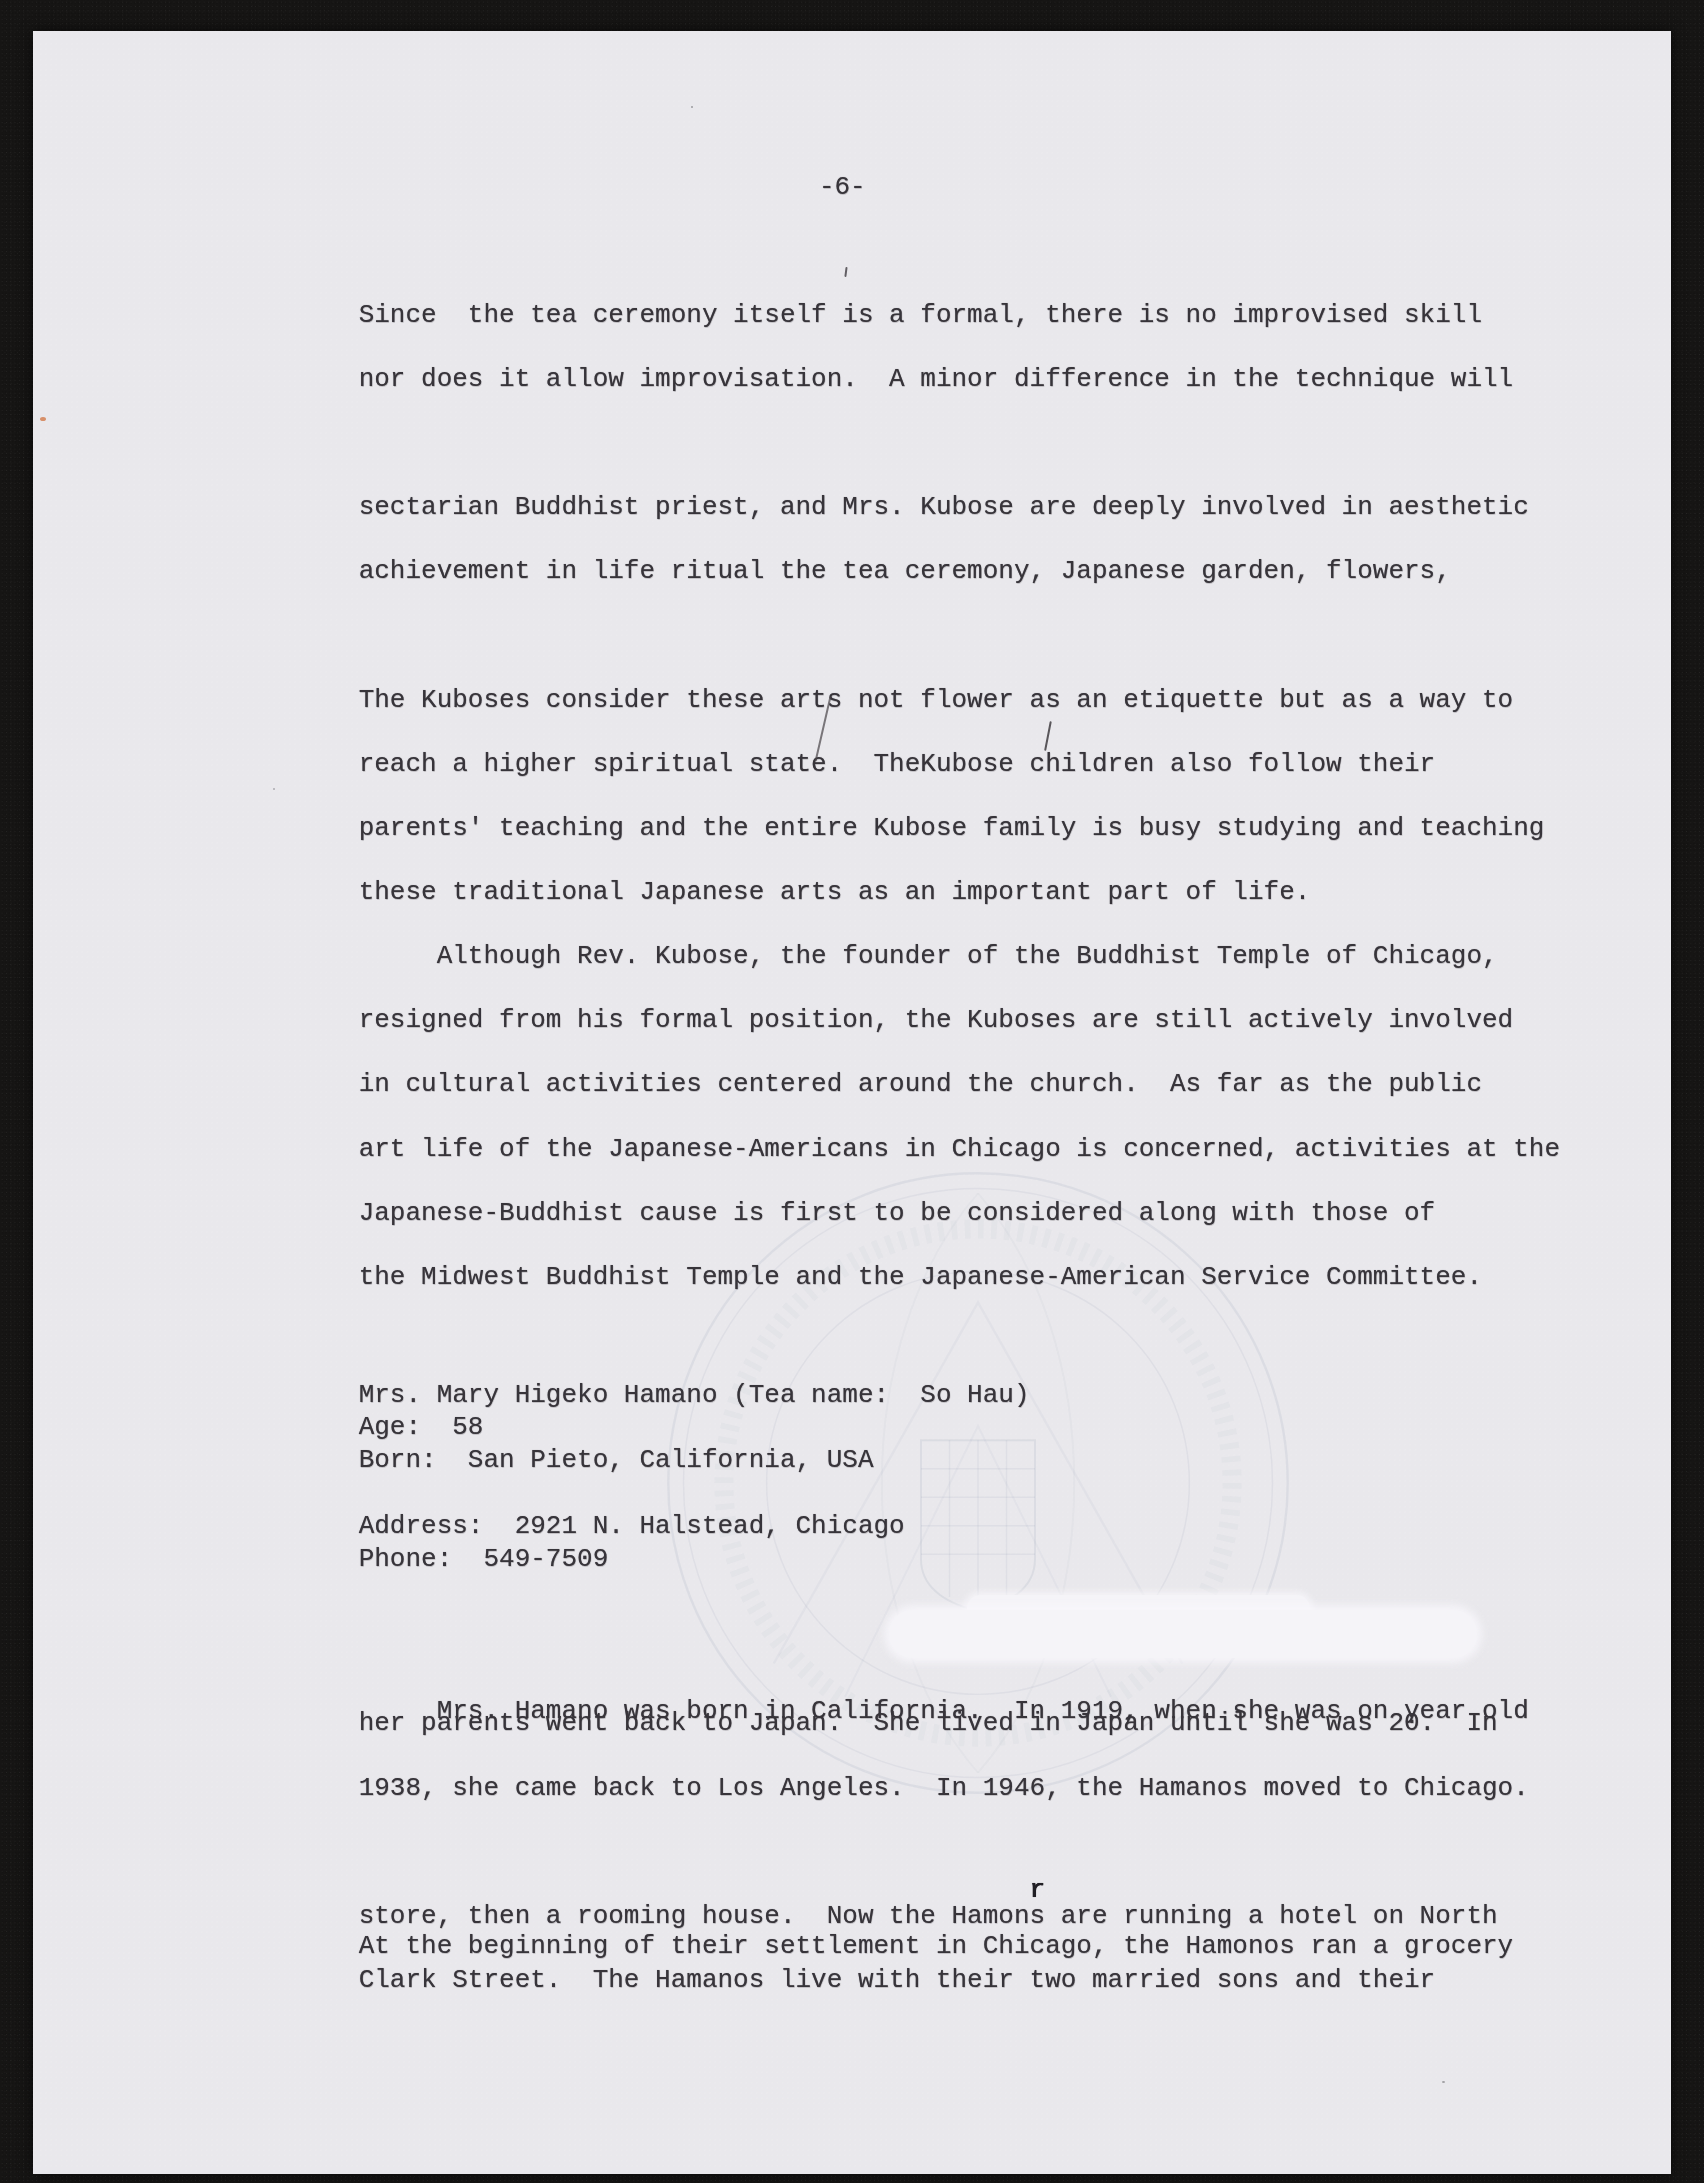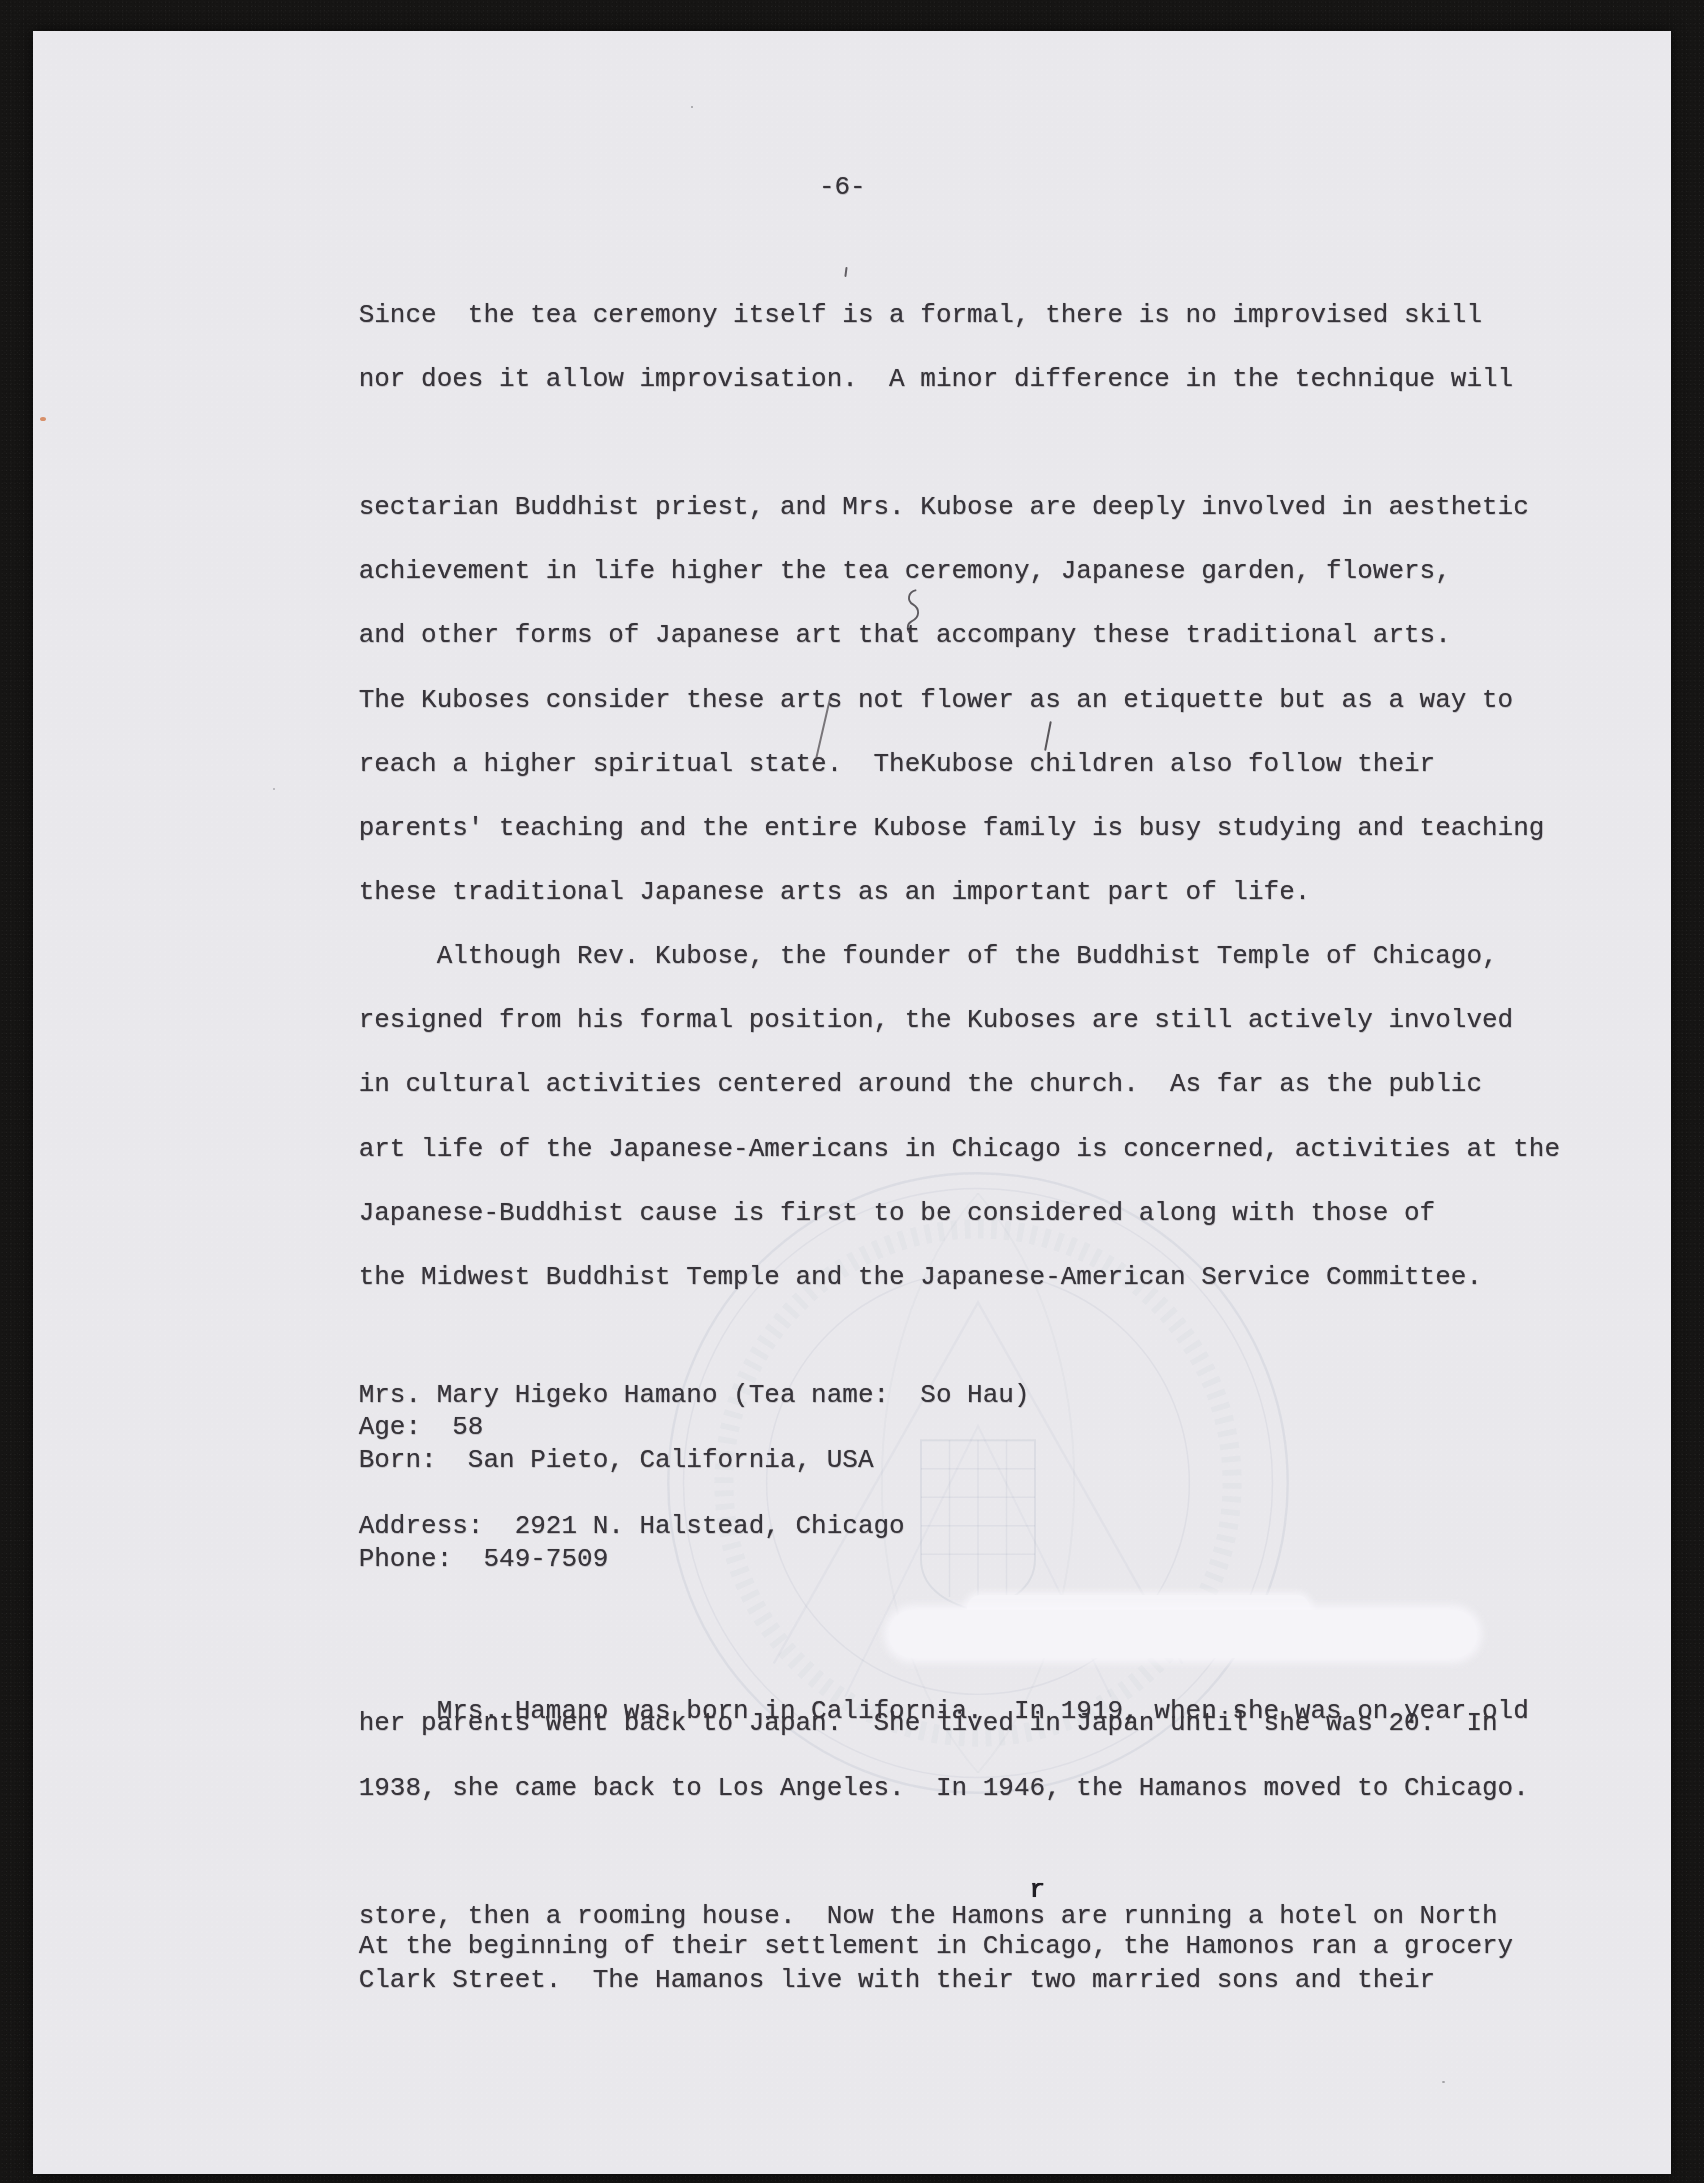--- a/index.html
+++ b/index.html
@@ -109,27 +109,21 @@
       <span class="txt">Since  the tea ceremony itself is a formal, there is no improvised skill</span>
       <span class="mark tick-ritual"></span>
     </div>
     <div class="line typew" style="top:309px">
       <span class="txt">nor does it allow improvisation.  A minor difference in the technique will</span>
     </div>
     <div class="line typew" style="top:437px">
       <span class="txt">sectarian Buddhist priest, and Mrs. Kubose are deeply involved in aesthetic</span>
     </div>
     <div class="line typew" style="top:501px">
-      <span class="txt">achievement in life higher the tea ceremony, Japanese garden, flowers,</span>
-    </div>
-    <div class="line typew" style="top:565px">
-      <span class="txt">and other forms of Japanese art that accompany these traditional arts.</span>
-      <svg class="squiggle" width="18" height="48" viewBox="0 0 38 100">
-        <path d="M28 6 C10 10 8 28 21 36 C36 45 36 64 18 72 C8 77 8 90 15 97" stroke="rgba(58,54,60,0.8)" fill="none" stroke-width="4"></path>
-      </svg>
+      <span class="txt">achievement in life ritual the tea ceremony, Japanese garden, flowers,</span>
     </div>
     <div class="line typew" style="top:630px">
       <span class="txt">The Kuboses consider these arts not flower as an etiquette but as a way to</span>
     </div>
     <div class="line typew" style="top:694px">
       <span class="txt">reach a higher spiritual state.  TheKubose children also follow their</span>
       <span class="mark slash-kubose"></span>
       <span class="mark tick-children"></span>
     </div>
     <div class="line typew" style="top:758px">

